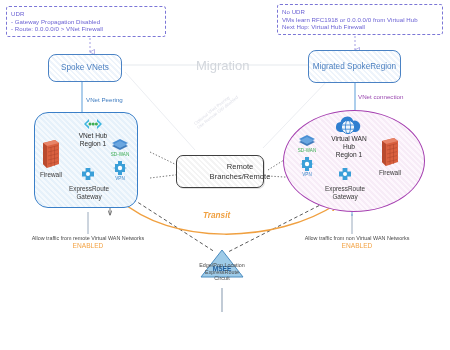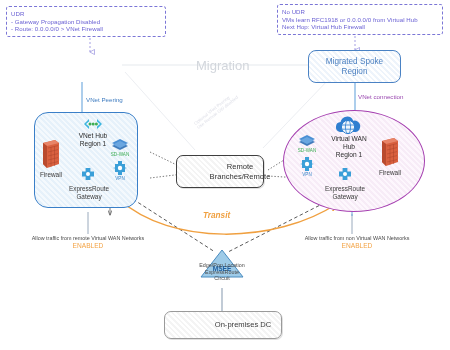--- a/index.html
+++ b/index.html
@@ -147,22 +147,25 @@
     <div>- Gateway Propagation Disabled</div>
     <div>- Route: 0.0.0.0/0 &gt; VNet Firewall</div>
   </div>
 
   <div class="node callout" style="left:277px;top:4px;width:166px;">
     <div>No UDR</div>
     <div>VMs learn RFC1918 or 0.0.0.0/0 from Virtual Hub</div>
     <div>Next Hop: Virtual Hub Firewall</div>
   </div>
 
-
-  <div class="node spoke" style="left:308px;top:50px;width:93px;height:33px;flex-direction:column;">
+  <div class="node spoke" style="left:48px;top:54px;width:74px;height:28px;">
+    <span>Spoke VNets</span>
+  </div>
+
+  <div class="node spoke" style="left:308px;top:50px;width:93px;height:33px;">
     <span>Migrated Spoke</span>
     <span>Region</span>
   </div>
 
   <div class="node hub-rect" style="left:34px;top:112px;width:104px;height:96px;"></div>
 
   <div class="icon" style="left:78px;top:116px;">
     <svg width="30" height="16" viewBox="0 0 30 16">
       <path d="M6,8 L11,3 L11,5.5 L8,8 L11,10.5 L11,13 Z" fill="#3fb7e0"></path>
       <path d="M24,8 L19,3 L19,5.5 L22,8 L19,10.5 L19,13 Z" fill="#3fb7e0"></path>
@@ -285,23 +288,20 @@
       <path d="M23,1 L44,28 L2,28 Z" fill="#9ecbe8" stroke="#4a8cc0" stroke-width="1"></path>
     </svg>
     <div class="msee-txt" style="top:16px;">MSEE</div>
   </div>
   <div class="lbl lbl-dark" style="left:172px;top:262px;width:100px;">
     <div>Edge/Pop Location</div>
     <div>ExpressRoute</div>
     <div>Circuit</div>
   </div>
 
-  <div class="node graybox soft" style="left:164px;top:311px;width:118px;height:28px;">
-    <span>On-premises DC</span>
-  </div>
 
   <div class="lbl lbl-gray" style="left:196px;top:58px;">Migration</div>
 
   <div class="lbl lbl-blue" style="left:86px;top:96px;">VNet Peering</div>
 
   <div class="lbl lbl-purple" style="left:358px;top:93px;">VNet connection</div>
 
   <div class="lbl lbl-orange" style="left:203px;top:211px;font-style:italic;">Transit</div>
 
   <div class="lbl lbl-faint" style="left:193px;top:122px;transform:rotate(-38deg);transform-origin:left top;">

